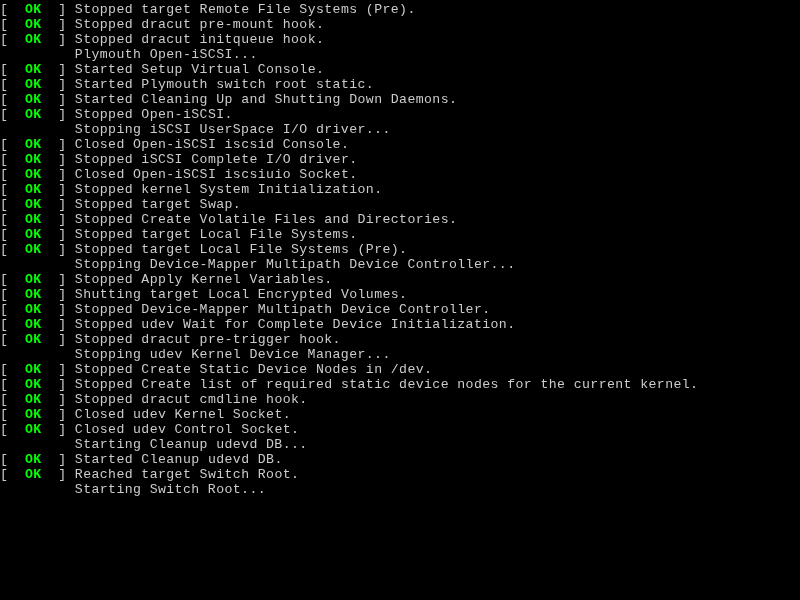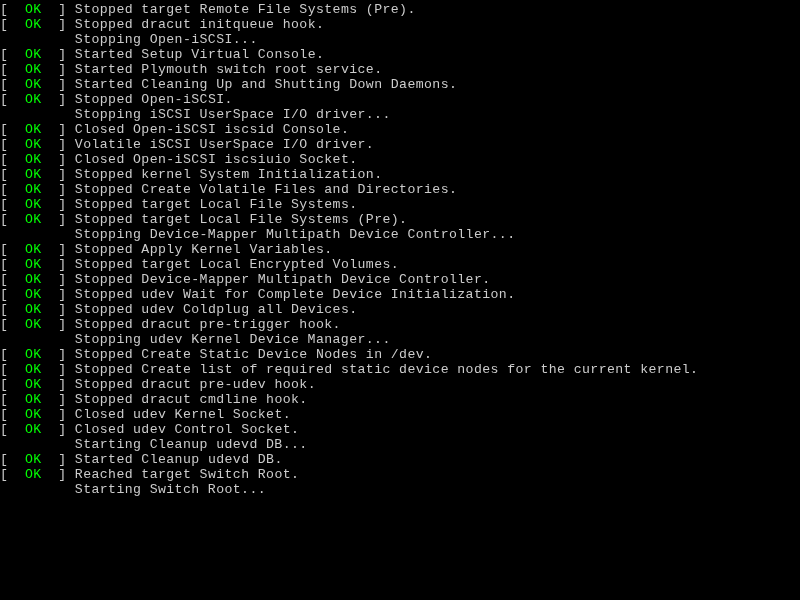--- a/index.html
+++ b/index.html
@@ -17,53 +17,53 @@
       width: 800px;
       height: 600px;
       overflow: hidden;
       letter-spacing: 0.4px;
     }
     .line {
       white-space: pre;
     }
     .ok {
       color: #00ff00;
-      font-weight: normal;
+      font-weight: bold;
     }
   </style>
 </head>
 <body>
 
 <div id="console">
     <div class="line"><span>[  </span><span class="ok">OK</span><span>  ] </span><span>Stopped target Remote File Systems (Pre).</span></div>
+    <div class="line"><span>[  </span><span class="ok">OK</span><span>  ] </span><span>Stopped dracut pre-mount hook.</span></div>
     <div class="line"><span>[  </span><span class="ok">OK</span><span>  ] </span><span>Stopped dracut initqueue hook.</span></div>
-    <div class="line"><span>         </span><span>Stopping Open-iSCSI...</span></div>
+    <div class="line"><span>         </span><span>Plymouth Open-iSCSI...</span></div>
     <div class="line"><span>[  </span><span class="ok">OK</span><span>  ] </span><span>Started Setup Virtual Console.</span></div>
-    <div class="line"><span>[  </span><span class="ok">OK</span><span>  ] </span><span>Started Plymouth switch root service.</span></div>
+    <div class="line"><span>[  </span><span class="ok">OK</span><span>  ] </span><span>Started Plymouth switch root static.</span></div>
     <div class="line"><span>[  </span><span class="ok">OK</span><span>  ] </span><span>Started Cleaning Up and Shutting Down Daemons.</span></div>
     <div class="line"><span>[  </span><span class="ok">OK</span><span>  ] </span><span>Stopped Open-iSCSI.</span></div>
     <div class="line"><span>         </span><span>Stopping iSCSI UserSpace I/O driver...</span></div>
     <div class="line"><span>[  </span><span class="ok">OK</span><span>  ] </span><span>Closed Open-iSCSI iscsid Console.</span></div>
-    <div class="line"><span>[  </span><span class="ok">OK</span><span>  ] </span><span>Volatile iSCSI UserSpace I/O driver.</span></div>
+    <div class="line"><span>[  </span><span class="ok">OK</span><span>  ] </span><span>Stopped iSCSI Complete I/O driver.</span></div>
     <div class="line"><span>[  </span><span class="ok">OK</span><span>  ] </span><span>Closed Open-iSCSI iscsiuio Socket.</span></div>
     <div class="line"><span>[  </span><span class="ok">OK</span><span>  ] </span><span>Stopped kernel System Initialization.</span></div>
+    <div class="line"><span>[  </span><span class="ok">OK</span><span>  ] </span><span>Stopped target Swap.</span></div>
     <div class="line"><span>[  </span><span class="ok">OK</span><span>  ] </span><span>Stopped Create Volatile Files and Directories.</span></div>
     <div class="line"><span>[  </span><span class="ok">OK</span><span>  ] </span><span>Stopped target Local File Systems.</span></div>
     <div class="line"><span>[  </span><span class="ok">OK</span><span>  ] </span><span>Stopped target Local File Systems (Pre).</span></div>
     <div class="line"><span>         </span><span>Stopping Device-Mapper Multipath Device Controller...</span></div>
     <div class="line"><span>[  </span><span class="ok">OK</span><span>  ] </span><span>Stopped Apply Kernel Variables.</span></div>
-    <div class="line"><span>[  </span><span class="ok">OK</span><span>  ] </span><span>Stopped target Local Encrypted Volumes.</span></div>
+    <div class="line"><span>[  </span><span class="ok">OK</span><span>  ] </span><span>Shutting target Local Encrypted Volumes.</span></div>
     <div class="line"><span>[  </span><span class="ok">OK</span><span>  ] </span><span>Stopped Device-Mapper Multipath Device Controller.</span></div>
     <div class="line"><span>[  </span><span class="ok">OK</span><span>  ] </span><span>Stopped udev Wait for Complete Device Initialization.</span></div>
-    <div class="line"><span>[  </span><span class="ok">OK</span><span>  ] </span><span>Stopped udev Coldplug all Devices.</span></div>
     <div class="line"><span>[  </span><span class="ok">OK</span><span>  ] </span><span>Stopped dracut pre-trigger hook.</span></div>
     <div class="line"><span>         </span><span>Stopping udev Kernel Device Manager...</span></div>
     <div class="line"><span>[  </span><span class="ok">OK</span><span>  ] </span><span>Stopped Create Static Device Nodes in /dev.</span></div>
     <div class="line"><span>[  </span><span class="ok">OK</span><span>  ] </span><span>Stopped Create list of required static device nodes for the current kernel.</span></div>
-    <div class="line"><span>[  </span><span class="ok">OK</span><span>  ] </span><span>Stopped dracut pre-udev hook.</span></div>
     <div class="line"><span>[  </span><span class="ok">OK</span><span>  ] </span><span>Stopped dracut cmdline hook.</span></div>
     <div class="line"><span>[  </span><span class="ok">OK</span><span>  ] </span><span>Closed udev Kernel Socket.</span></div>
     <div class="line"><span>[  </span><span class="ok">OK</span><span>  ] </span><span>Closed udev Control Socket.</span></div>
     <div class="line"><span>         </span><span>Starting Cleanup udevd DB...</span></div>
     <div class="line"><span>[  </span><span class="ok">OK</span><span>  ] </span><span>Started Cleanup udevd DB.</span></div>
     <div class="line"><span>[  </span><span class="ok">OK</span><span>  ] </span><span>Reached target Switch Root.</span></div>
     <div class="line"><span>         </span><span>Starting Switch Root...</span></div>
   </div>
 
 </body></html>

